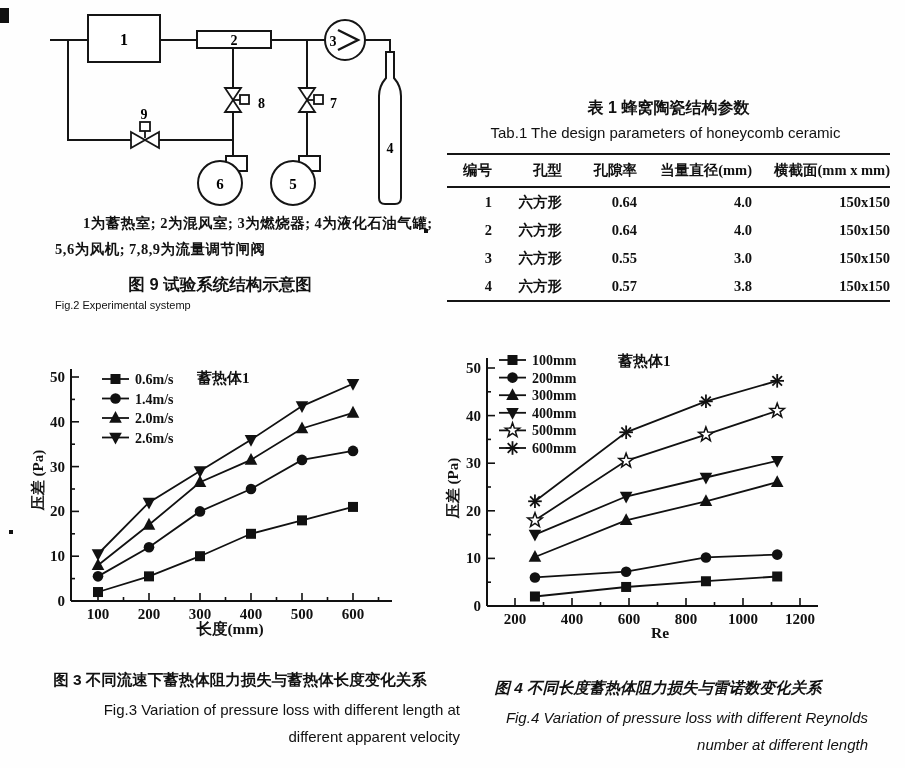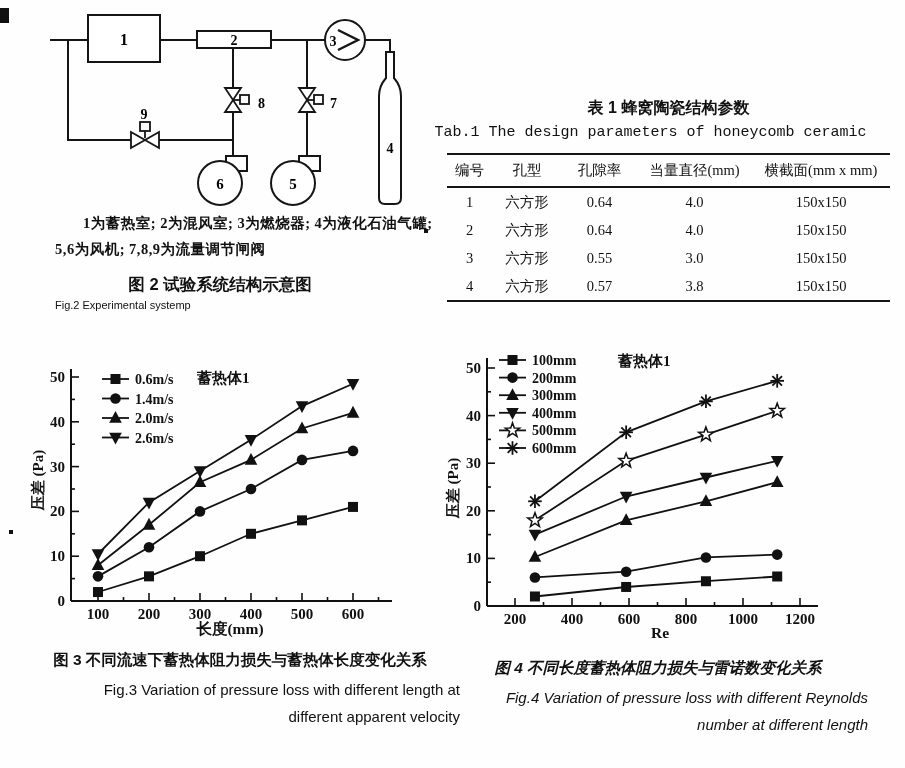--- a/index.html
+++ b/index.html
@@ -12,25 +12,25 @@
   .scan-mark{position:absolute;background:#111;}
   
   .fig2-cap{font-family:"Liberation Serif","DejaVu Serif",serif;font-weight:bold;font-size:14.5px;letter-spacing:.5px;white-space:nowrap;}
   .fig-title-zh{font-weight:bold;font-size:16.5px;text-align:center;}
   .fig-title-en{font-size:11px;text-align:left;font-weight:normal;}
   
   .tb-title-zh{font-weight:bold;font-size:16px;text-align:center;}
   .tb-title-en{font-size:15px;text-align:center;}
   table.tbl{border-collapse:collapse;table-layout:fixed;width:443px;
     font-family:"Liberation Serif","DejaVu Serif",serif;font-weight:bold;font-size:14.5px;}
-  table.tbl th,table.tbl td{text-align:center;padding:0;height:28px;font-weight:normal;}
+  table.tbl th,table.tbl td{text-align:right;padding:0;height:28px;font-weight:bold;}
   table.tbl thead th{border-top:2px solid #151515;border-bottom:2px solid #151515;height:31px;}
   table.tbl tbody tr:last-child td{border-bottom:2px solid #151515;}
   
-  .cap-zh{font-weight:bold;font-size:15.5px;text-align:center;white-space:nowrap;}
+  .cap-zh{font-weight:bold;font-size:15.5px;text-align:center;white-space:nowrap;margin-top:20px;}
   .cap-en{font-size:15px;text-align:right;margin-top:10px;}
 </style>
 </head>
 <body>
 
 <div class="page">
 
   <div class="scan-mark" style="left:0;top:8px;width:9px;height:15px;"></div>
   <div class="scan-mark" style="left:9px;top:530px;width:4px;height:4px;"></div>
   <div class="scan-mark" style="left:424px;top:229px;width:4px;height:4px;"></div>
@@ -94,25 +94,25 @@
 
     <g>
       <rect x="299" y="156" width="21" height="15" fill="#fff" stroke="#151515" stroke-width="2"></rect>
       <circle cx="293" cy="183" r="22" fill="#fff" stroke="#151515" stroke-width="2"></circle>
       <text x="293" y="189" text-anchor="middle" font-size="15" font-weight="bold">5</text>
     </g>
   </svg>
 
   <div class="abs fig2-cap" style="left:55px;top:214px;margin-left:28px;">1为蓄热室; 2为混风室; 3为燃烧器; 4为液化石油气罐;</div>
   <div class="abs fig2-cap" style="left:55px;top:240px;">5,6为风机; 7,8,9为流量调节闸阀</div>
-  <div class="abs fig-title-zh" style="left:55px;top:274px;width:330px;">图 2  试验系统结构示意图</div>
+  <div class="abs fig-title-zh" style="left:55px;top:274px;width:330px;">图 9  试验系统结构示意图</div>
   <div class="abs fig-title-en" style="left:55px;top:299px;width:330px;">Fig.2 Experimental systemp</div>
 
   <div class="abs tb-title-zh" style="left:447px;top:98px;width:443px;">表 1  蜂窝陶瓷结构参数</div>
-  <div class="abs tb-title-en" style="left:429px;top:124px;width:443px;font-family:Liberation Mono, monospace;">Tab.1 The design parameters of honeycomb ceramic</div>
+  <div class="abs tb-title-en" style="left:444px;top:124px;width:443px;">Tab.1 The design parameters of honeycomb ceramic</div>
 
   <table class="tbl abs" style="left:447px;top:153px;">
     <colgroup>
         <col style="width:45px">
         <col style="width:70px">
         <col style="width:75px">
         <col style="width:115px">
         <col style="width:138px">
       </colgroup>
     <thead>

